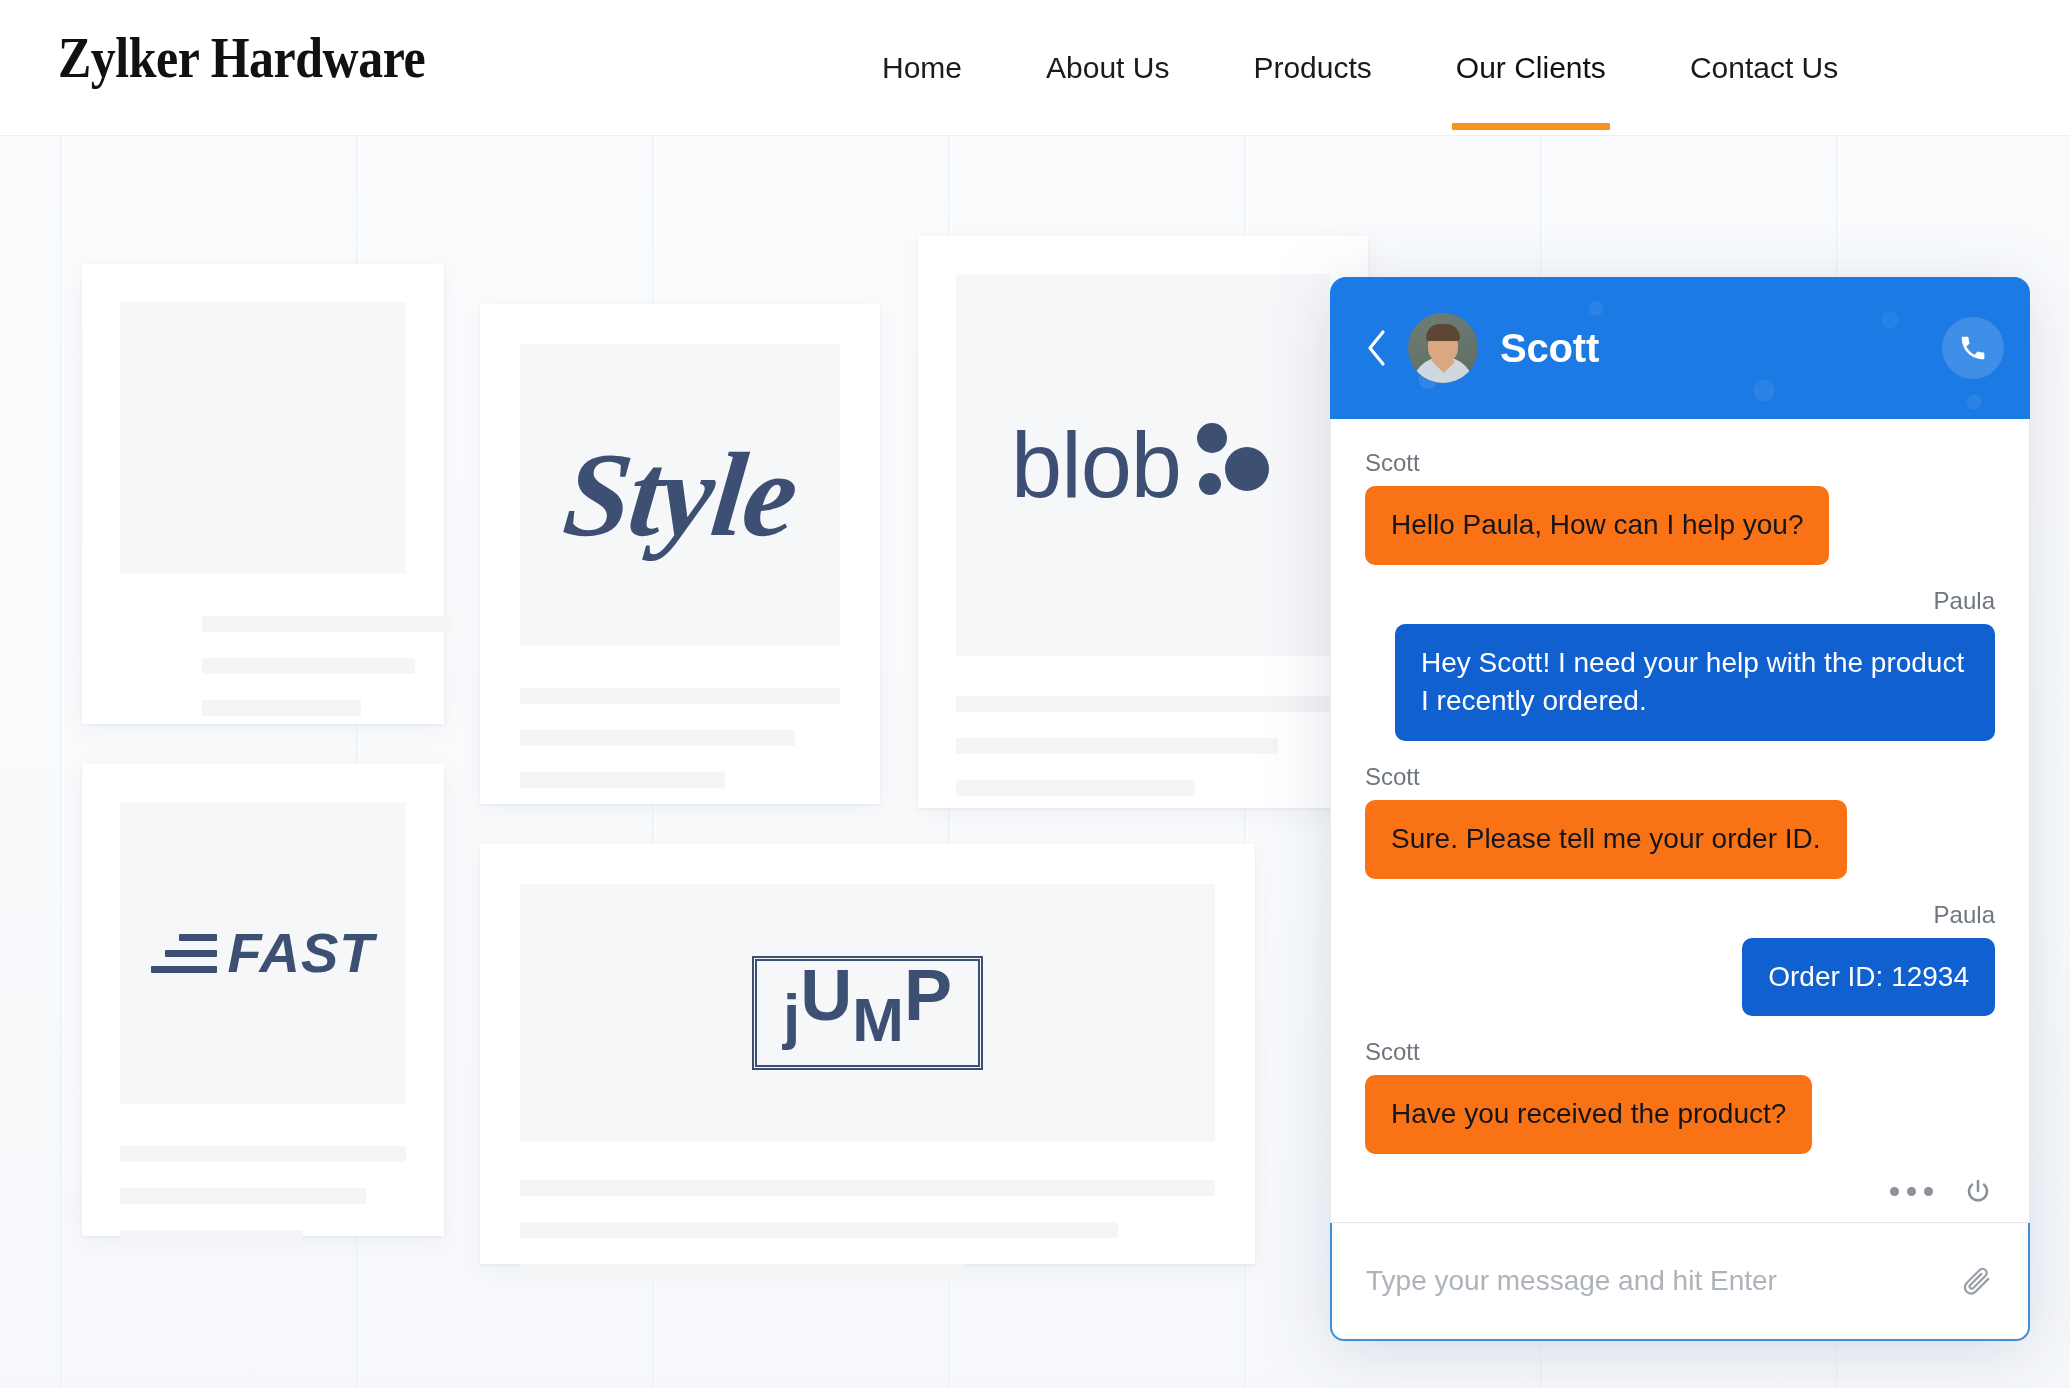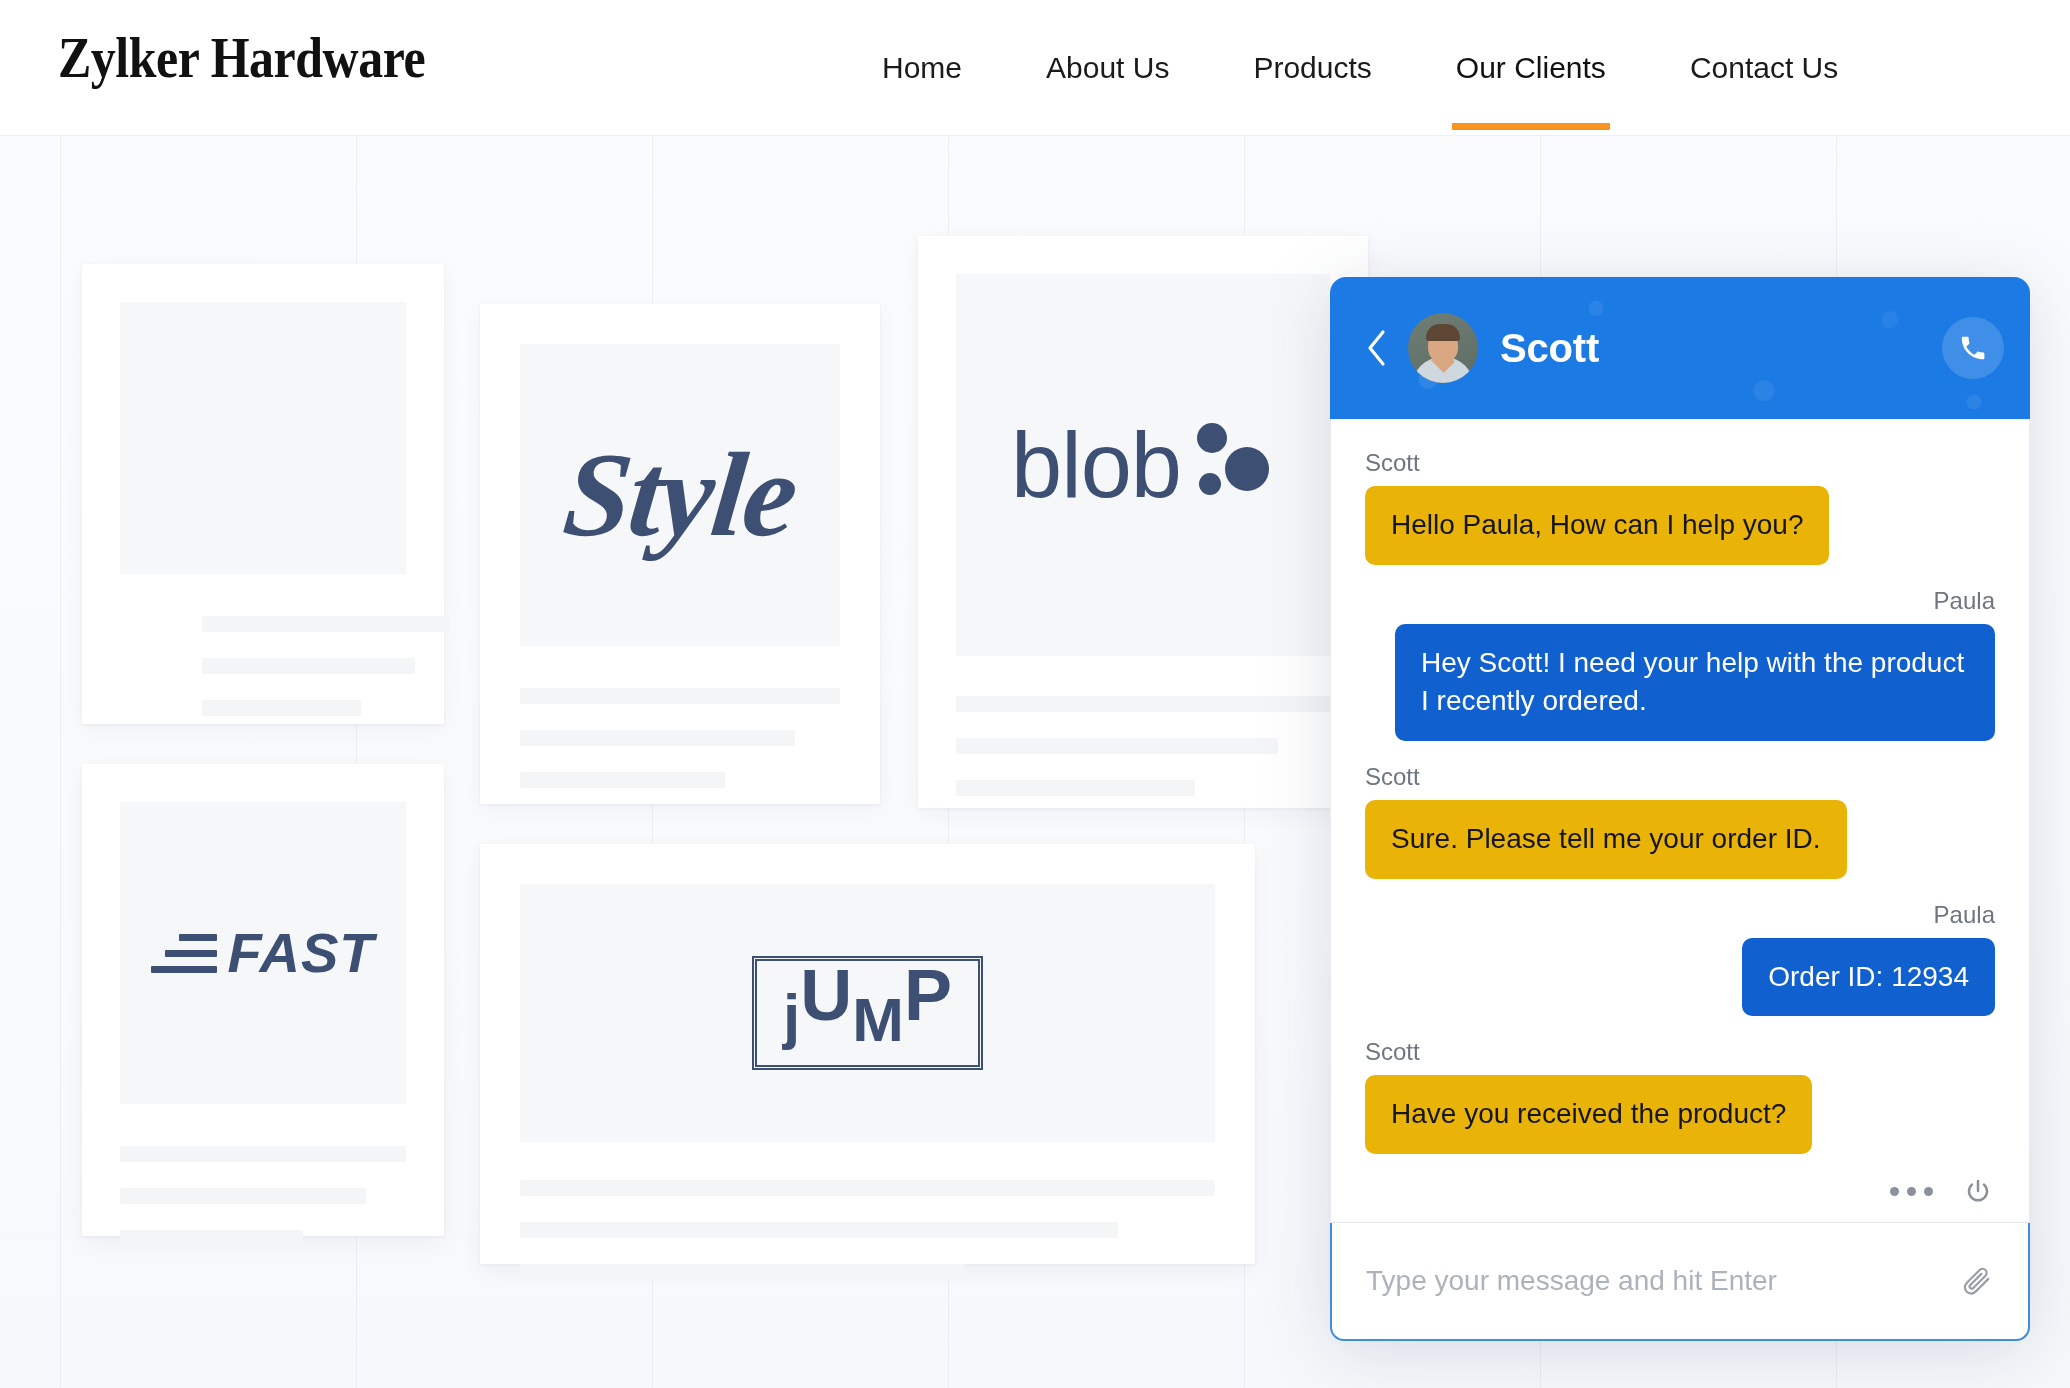--- a/index.html
+++ b/index.html
@@ -258,21 +258,21 @@
   .msg.left { align-items: flex-start; }
   .msg.right { align-items: flex-end; }
   .sender { font-size: 24px; color: #6e7680; margin-bottom: 9px; }
   .bubble {
     max-width: 600px;
     padding: 20px 26px;
     font-size: 28px;
     line-height: 1.38;
     border-radius: 10px;
   }
-  .msg.left .bubble { background: #eab308; color: #14161a; }
+  .msg.left .bubble { background: #f97316; color: #14161a; }
   .msg.right .bubble { background: #1060cf; color: #ffffff; }
 
   .chat-actions {
     position: relative;
     height: 62px;
     background: #ffffff;
     border-left: 1px solid #e8ecf1;
     border-right: 1px solid #e8ecf1;
     border-bottom: 1px solid #e2e6eb;
     display: flex; align-items: center; justify-content: flex-end;

